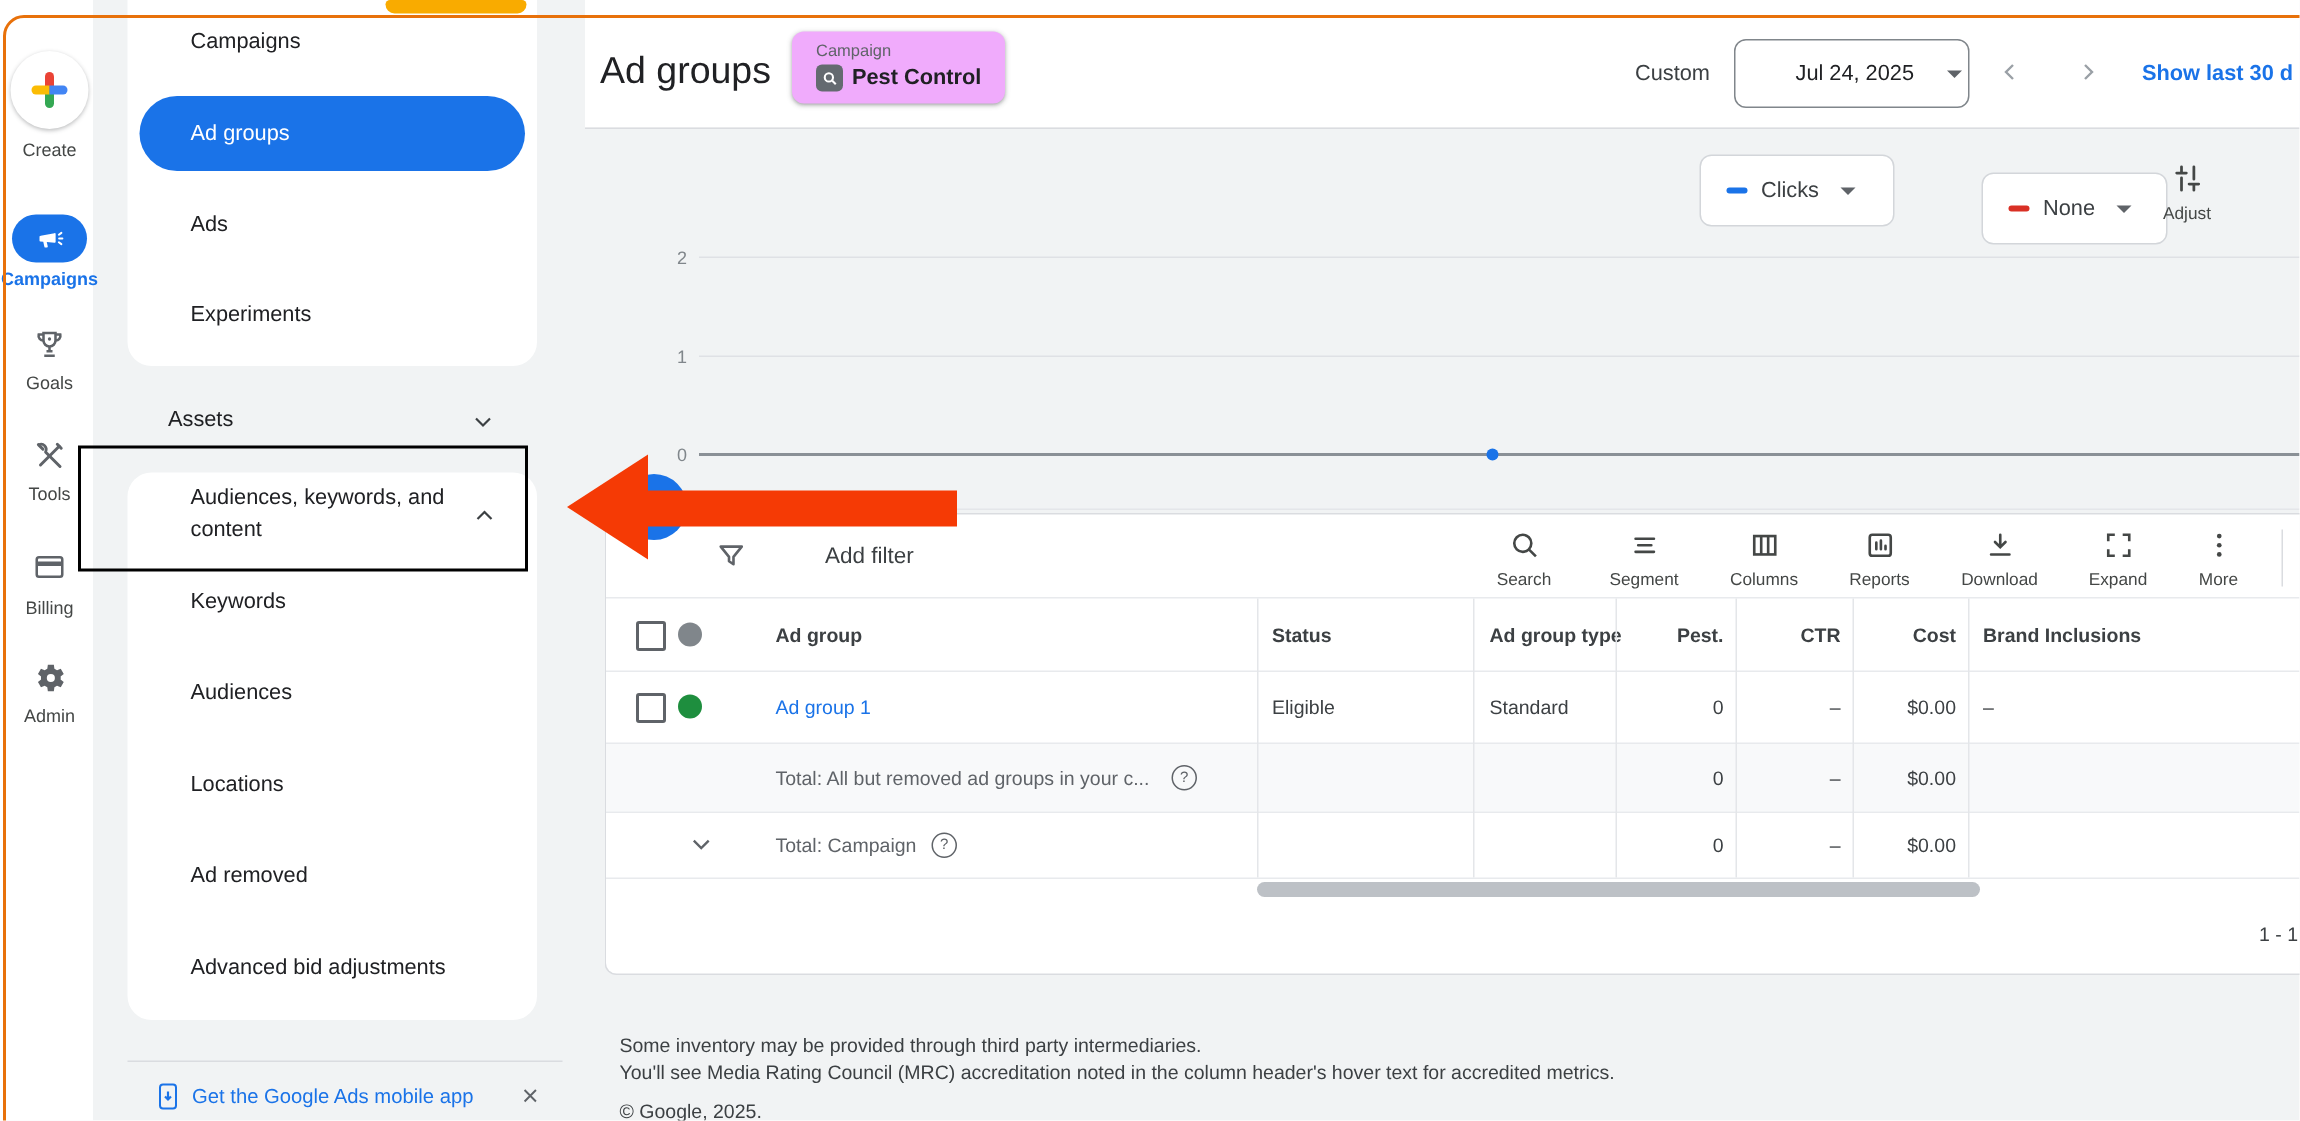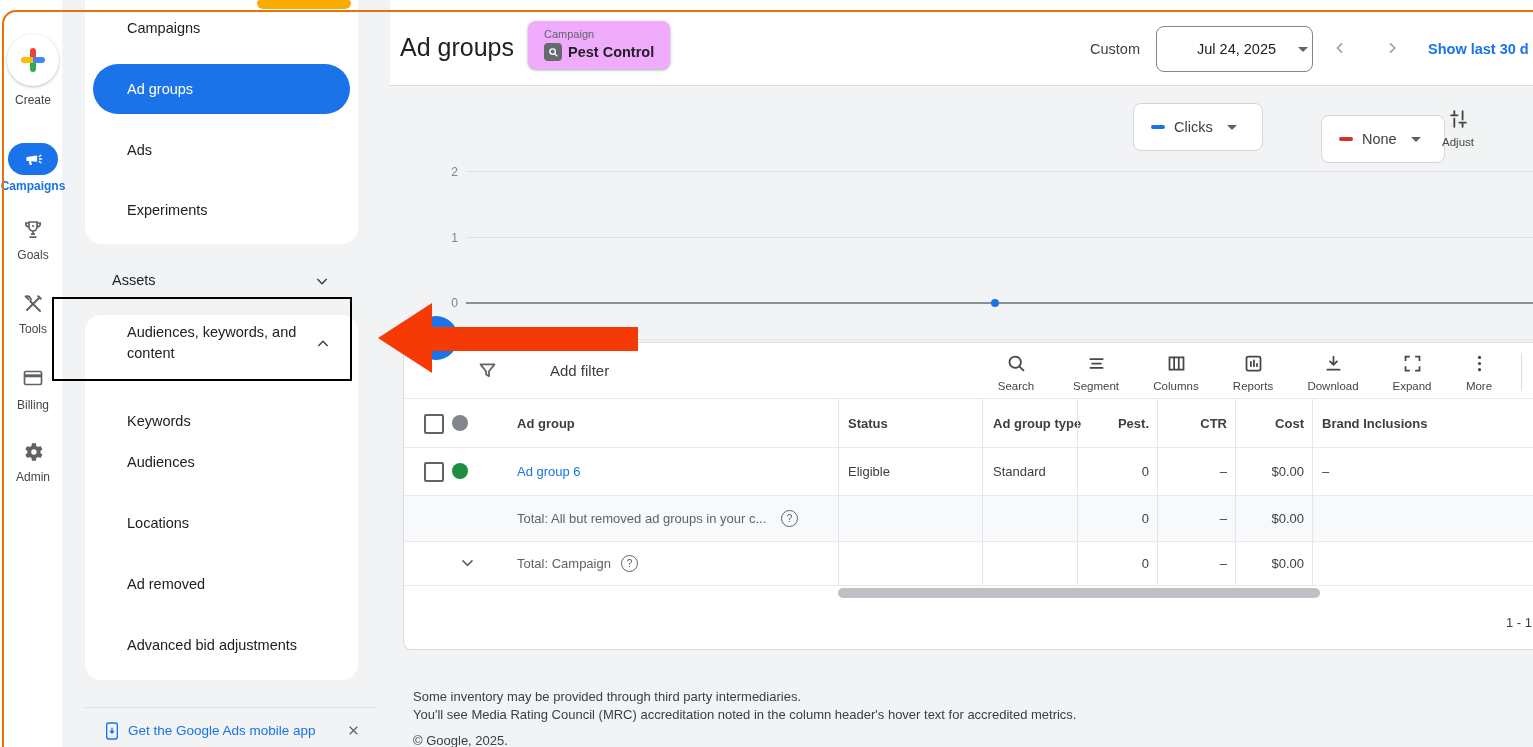--- a/index.html
+++ b/index.html
@@ -105,21 +105,21 @@
       </svg>
   </div>
 
   <div class="abs card" style="left:85px;top:315px;width:273px;height:365px;"></div>
   <div class="abs" style="left:85px;top:318px;width:273px;height:58px;">
     <span class="navtxt" style="position:absolute;left:42px;top:4px;width:186px;line-height:21px;display:block;">Audiences, keywords, and content</span>
     <svg width="16" height="16" viewBox="0 0 24 24" fill="none" stroke="#3c4043" stroke-width="2.2" style="position:absolute;left:230px;top:18px;">
         <path d="M5 15l7-7 7 7"></path>
       </svg>
   </div>
-  <div class="abs navtxt" style="left:127px;top:393px;margin-top:20px;">Keywords</div>
+  <div class="abs navtxt" style="left:127px;top:393px;">Keywords</div>
   <div class="abs navtxt" style="left:127px;top:454px;">Audiences</div>
   <div class="abs navtxt" style="left:127px;top:515px;">Locations</div>
   <div class="abs navtxt" style="left:127px;top:576px;">Ad removed</div>
   <div class="abs navtxt" style="left:127px;top:637px;">Advanced bid adjustments</div>
 
   <div class="abs" style="left:85px;top:707px;width:290px;height:1px;background:#dadce0;"></div>
   <div class="abs" style="left:104px;top:720px;width:260px;height:24px;">
     <svg width="16" height="20" viewBox="0 0 24 28" fill="none" stroke="#1a73e8" stroke-width="2" style="position:absolute;left:0;top:1px;">
         <rect x="4" y="2" width="16" height="24" rx="3"></rect>
         <path d="M12 9v8M9 14l3 3 3-3" stroke-width="2.2"></path>
@@ -249,21 +249,21 @@
   <div class="abs colhead" style="left:848px;top:416px;">Status</div>
   <div class="abs colhead" style="left:993px;top:416px;">Ad group type</div>
   <div class="abs colhead num" style="right:384px;top:416px;">Pest.</div>
   <div class="abs colhead num" style="right:306px;top:416px;">CTR</div>
   <div class="abs colhead num" style="right:229px;top:416px;">Cost</div>
   <div class="abs colhead" style="left:1322px;top:416px;">Brand Inclusions</div>
   <div class="abs rowline" style="top:447px;"></div>
 
   <div class="abs" style="left:424px;top:462px;width:16px;height:16px;border:2px solid #5f6368;border-radius:2px;background:#fff;"></div>
   <span class="abs dot" style="left:452px;top:463px;width:16px;height:16px;background:#1e8e3e;"></span>
-  <div class="abs cell" style="left:517px;top:464px;color:#1a73e8;">Ad group 6</div>
+  <div class="abs cell" style="left:517px;top:464px;color:#1a73e8;">Ad group 1</div>
   <div class="abs cell" style="left:848px;top:464px;">Eligible</div>
   <div class="abs cell" style="left:993px;top:464px;">Standard</div>
   <div class="abs cell num" style="right:384px;top:464px;">0</div>
   <div class="abs cell num" style="right:306px;top:464px;">–</div>
   <div class="abs cell num" style="right:229px;top:464px;">$0.00</div>
   <div class="abs cell" style="left:1322px;top:464px;">–</div>
   <div class="abs rowline" style="top:495px;"></div>
 
   <div class="abs" style="left:404px;top:496px;right:0;height:45px;background:#f8f9fa;"></div>
   <div class="abs cell" style="left:517px;top:511px;color:#5f6368;">Total: All but removed ad groups in your c...</div>

